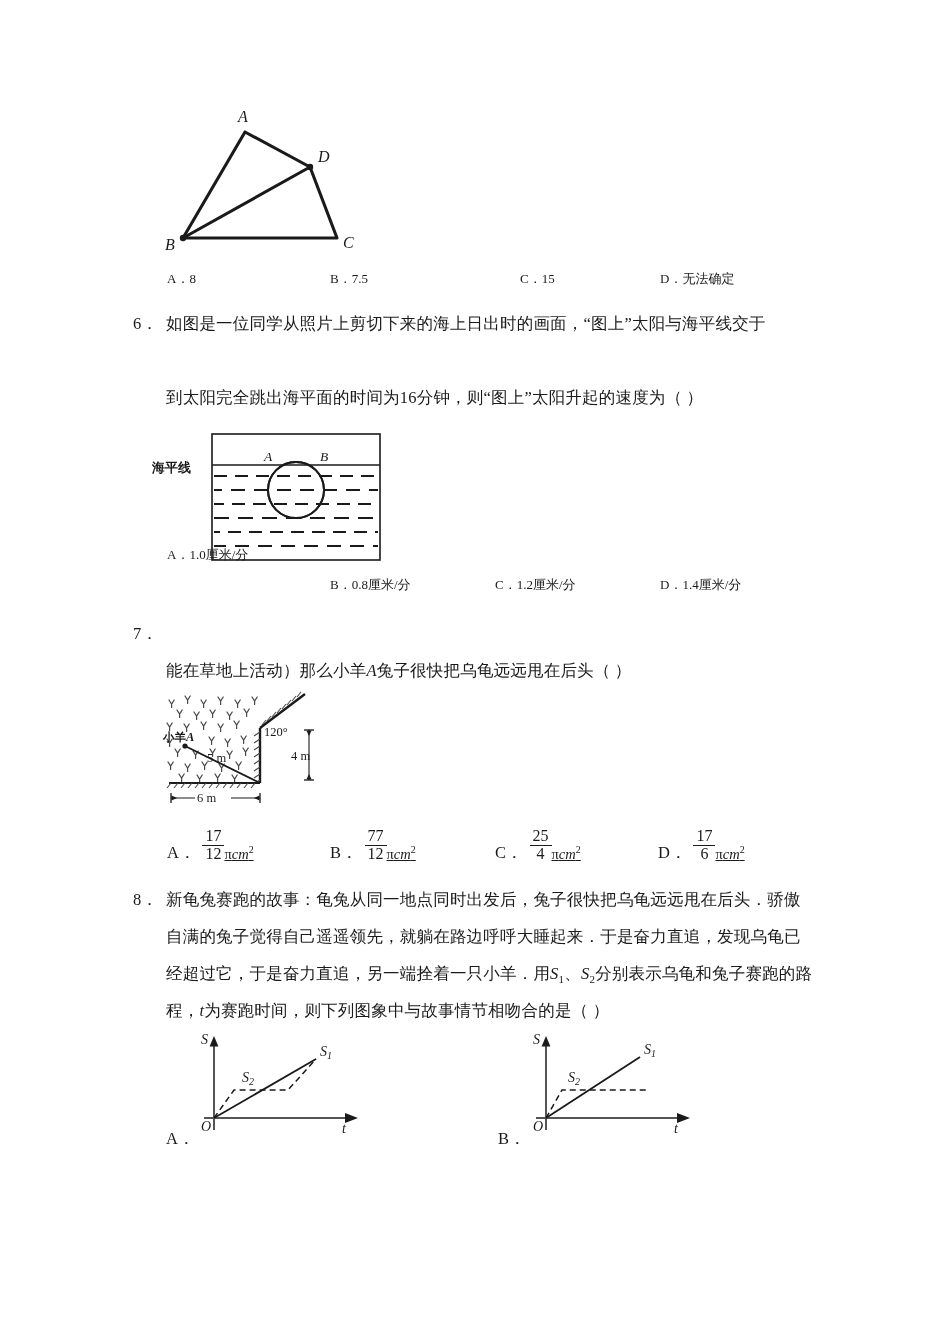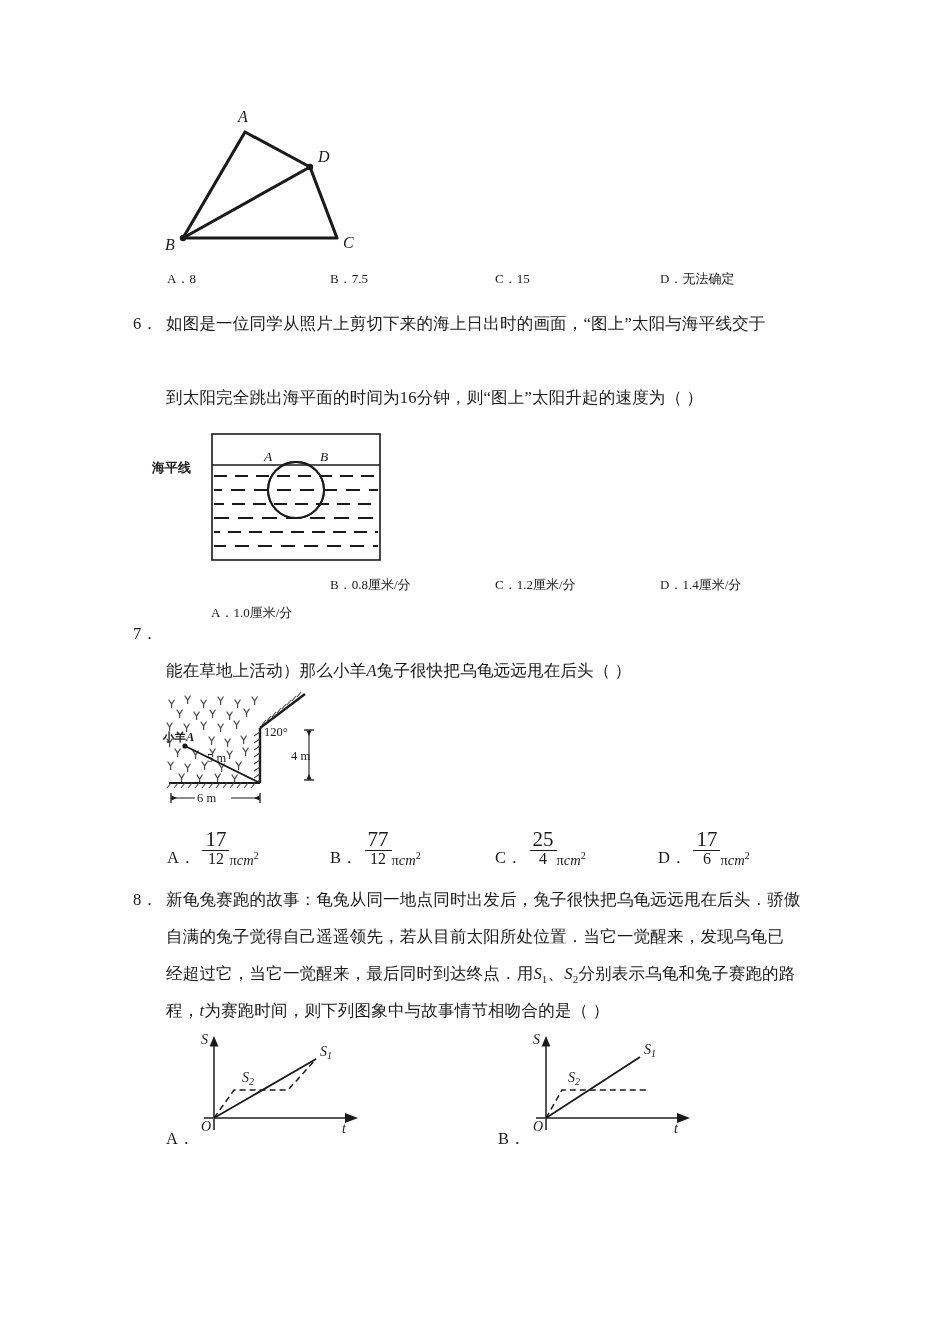--- a/index.html
+++ b/index.html
@@ -57,32 +57,33 @@
   }
   .frac-opt .lbl { margin-right: 7px; padding-bottom: 1px; }
   .frac {
     display: inline-flex;
     flex-direction: column;
     align-items: center;
     line-height: 1.05;
     vertical-align: middle;
   }
   .frac .num {
-    font-size: 21px;
+    font-size: 16px;
     padding: 0 3px;
     border-bottom: 1.3px solid #1a1a1a;
   }
   .frac .den {
     font-size: 16px;
     padding: 0 3px;
   }
   .unit {
     font-style: italic;
     font-size: 14.5px;
     padding-bottom: 1px;
+    text-decoration: underline;
   }
   .unit .pi { font-style: normal; }
   .unit sup { font-size: 10px; font-style: normal; }
 
   
   .graph-letter {
     position: absolute;
     font-size: 16.5px;
     line-height: 1;
   }
@@ -105,21 +106,21 @@
       <text x="178" y="148" font-family="'Liberation Serif',serif" font-size="16" font-style="italic" fill="#1a1a1a">C</text>
     </svg>
   </div>
 
   <div class="opt" style="left:167px; top:272px;">
     <span>A．</span><span>8</span>
   </div>
   <div class="opt" style="left:330px; top:272px;">
     <span>B．</span><span>7.5</span>
   </div>
-  <div class="opt" style="left:495px; top:272px;">
+  <div class="opt" style="left:520px; top:272px;">
     <span>C．</span><span>15</span>
   </div>
   <div class="opt" style="left:660px; top:272px;">
     <span>D．</span><span>无法确定</span>
   </div>
 
   <div class="qnum" style="left:133px; top:316px;">6．</div>
   <div class="qline" style="left:166px; top:316px;text-align:right;">如图是一位同学从照片上剪切下来的海上日出时的画面，“图上”太阳与海平线交于</div>
 
 
@@ -144,21 +145,21 @@
         <line x1="62" y1="76" x2="226" y2="76" stroke-dasharray="13 8" stroke-dashoffset="3"></line>
         <line x1="62" y1="90" x2="226" y2="90" stroke-dasharray="15 9"></line>
         <line x1="62" y1="104" x2="226" y2="104" stroke-dasharray="13 8" stroke-dashoffset="7"></line>
         <line x1="62" y1="118" x2="226" y2="118" stroke-dasharray="14 9" stroke-dashoffset="2"></line>
       </g>
 
       <circle cx="144" cy="62" r="28" fill="none" stroke="#1a1a1a" stroke-width="1.9"></circle>
     </svg>
   </div>
 
-  <div class="opt" style="left:167px; top:606px;margin-left:44px;">
+  <div class="opt" style="left:167px; top:548px;">
     <span>A．</span><span>1.0厘米/分</span>
   </div>
   <div class="opt" style="left:330px; top:578px;">
     <span>B．</span><span>0.8厘米/分</span>
   </div>
   <div class="opt" style="left:495px; top:578px;">
     <span>C．</span><span>1.2厘米/分</span>
   </div>
   <div class="opt" style="left:660px; top:578px;">
     <span>D．</span><span>1.4厘米/分</span>
@@ -307,23 +308,23 @@
     <span class="lbl">D．</span>
     <span class="frac">
       <span class="num">17</span>
       <span class="den">6</span>
     </span>
     <span class="unit"><span class="pi">π</span>cm<sup>2</sup></span>
   </div>
 
   <div class="qnum" style="left:133px; top:892px;">8．</div>
   <div class="qline" style="left:166px; top:892px;">新龟兔赛跑的故事：龟兔从同一地点同时出发后，兔子很快把乌龟远远甩在后头．骄傲</div>
-  <div class="qline" style="left:166px; top:929px;">自满的兔子觉得自己遥遥领先，若从目前太阳所处位置．当它一觉醒来，发现乌龟已</div>
+  <div class="qline" style="left:166px; top:929px;">自满的兔子觉得自己遥遥领先，就躺在路边呼呼大睡起来．于是奋力直追，发现乌龟已</div>
   <div class="qline" style="left:166px; top:966px;">
-    <span>经超过它，当它一觉醒来，最后同时到达终点．用</span><span class="it">S</span><sub style="font-size:11px">1</sub><span>、</span><span class="it">S</span><sub style="font-size:11px">2</sub><span>分别表示乌龟和兔子赛跑的路</span>
+    <span>经超过它，于是奋力直追，另一端拴着一只小羊．用</span><span class="it">S</span><sub style="font-size:11px">1</sub><span>、</span><span class="it">S</span><sub style="font-size:11px">2</sub><span>分别表示乌龟和兔子赛跑的路</span>
   </div>
   <div class="qline" style="left:166px; top:1003px;">
     <span>程，</span><span class="it">t</span><span>为赛跑时间，则下列图象中与故事情节相吻合的是（      ）</span>
   </div>
 
   <div class="fig" style="left:190px; top:1034px;">
     <svg width="210" height="106" viewBox="0 0 210 106">
 
       <line x1="24" y1="96" x2="24" y2="10" stroke="#555555" stroke-width="2"></line>
       <polygon points="24,2 19.6,12.5 28.4,12.5" fill="#1a1a1a"></polygon>

